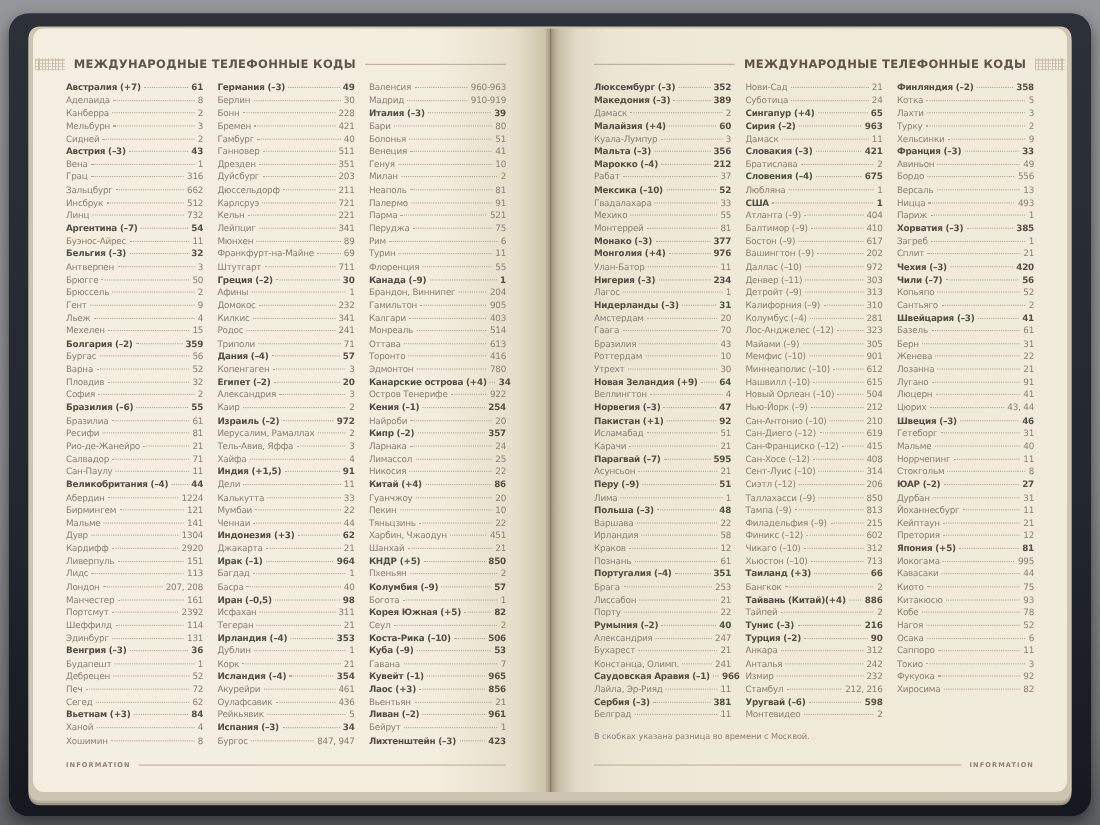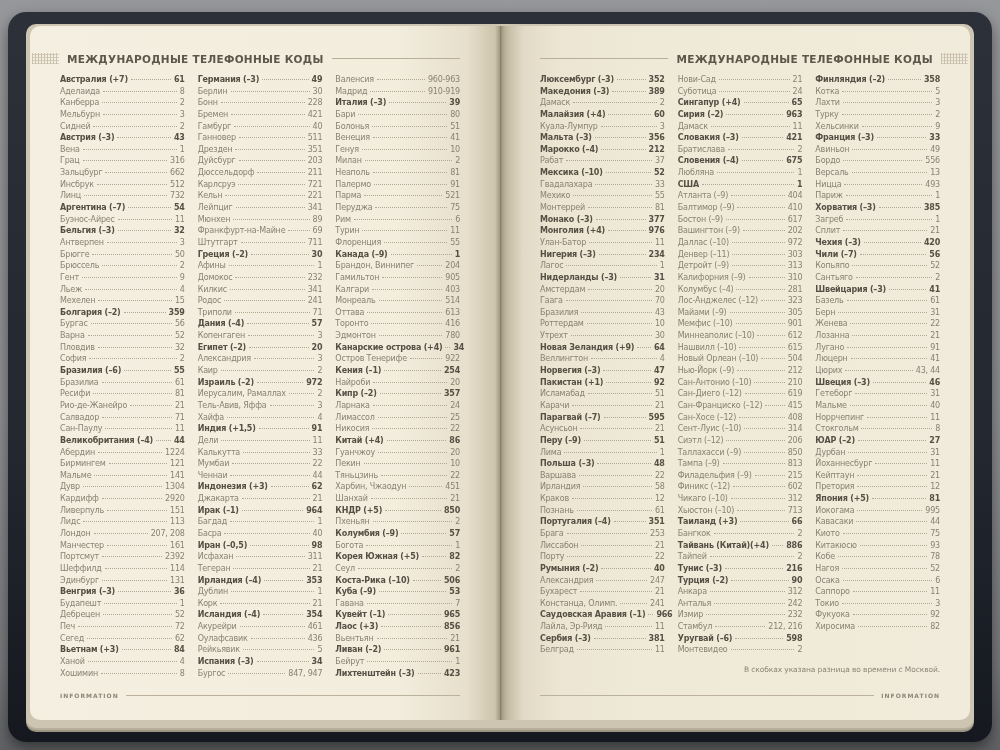--- a/index.html
+++ b/index.html
@@ -60,21 +60,21 @@
     color:#8a8173;letter-spacing:-0.2px;
   }
   .row.b{font-weight:bold;color:#564f44;}
   .row .nm{flex:0 0 auto;}
   .row .dots{
     flex:1 1 auto;min-width:5px;margin:0 3px;
     border-bottom:1px dotted #b2a791;transform:translateY(-2px);
   }
   .row .val{flex:0 0 auto;}
 
-  .footnote{margin-top:9px;font-size:7.5px;color:#8d8476;letter-spacing:-0.1px;text-align:right;}
+  .footnote{margin-top:9px;font-size:7.5px;color:#8d8476;letter-spacing:-0.1px;}
 
   .pgfooter{
     position:absolute;left:30px;right:40px;bottom:20px;
     display:flex;align-items:center;gap:7px;height:9px;
   }
   .page.right .pgfooter{left:40px;right:30px;}
   .pgfooter .lbl{
     font-size:6px;font-weight:bold;letter-spacing:1px;color:#8d8476;white-space:nowrap;
   }
   .pgfooter .rule{flex:1 1 auto;height:1px;background:#bcb19c;}

